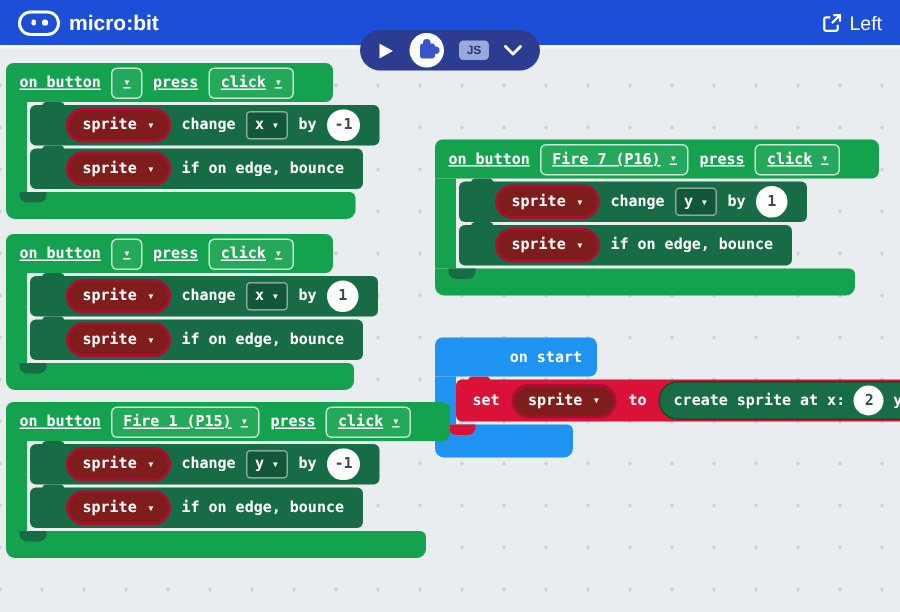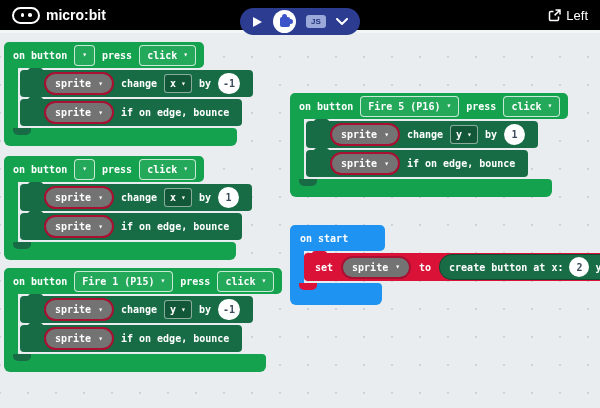--- a/index.html
+++ b/index.html
@@ -1,27 +1,27 @@
 <!DOCTYPE html>
 <html><head>
 <meta charset="utf-8">
 <style>
   html,body{margin:0;padding:0;}
   body{width:600px;height:408px;position:relative;overflow:hidden;
        font-family:"Liberation Sans","DejaVu Sans",sans-serif;background:#E9EDEF;}
 
   
-  .app-header{position:absolute;top:0;left:0;width:600px;height:30px;background:#000000;
+  .app-header{position:absolute;top:0;left:0;width:600px;height:30px;background:#1d4ed8;
               display:flex;align-items:center;z-index:5;}
   .logo{display:flex;align-items:center;gap:6px;margin-left:12px;color:#fff;
         font-weight:bold;font-size:14px;}
   .logo-face{width:24px;height:13px;border:2.5px solid #fff;border-radius:9px;
              display:flex;align-items:center;justify-content:center;gap:4px;box-sizing:content-box;}
   .logo-face i{width:3.5px;height:3.5px;background:#fff;border-radius:50%;}
-  .toolbar-pill{position:absolute;left:50%;top:8px;transform:translateX(-50%);height:27px;
+  .toolbar-pill{position:absolute;left:50%;top:20px;transform:translateX(-50%);height:27px;
                 background:#2B3C91;border-radius:15px;display:flex;align-items:center;
                 gap:10px;padding:0 12px;}
   .tb-btn{display:flex;align-items:center;justify-content:center;cursor:pointer;}
   .blocks-circle{width:23px;height:23px;border-radius:50%;background:#fff;
                  display:flex;align-items:center;justify-content:center;}
   .puzzle{width:10px;height:10px;background:#3B54C9;border-radius:2px;position:relative;}
   .puzzle::before{content:"";position:absolute;top:-3px;left:2.5px;width:5px;height:5px;
                   border-radius:50%;background:#3B54C9;}
   .puzzle::after{content:"";position:absolute;right:-3px;top:2.5px;width:5px;height:5px;
                  border-radius:50%;background:#3B54C9;}
@@ -35,49 +35,49 @@
   .workspace{position:absolute;top:30px;left:0;width:600px;height:378px;
              background:#E9EDEF;border-top:3px solid #F3F6F7;box-sizing:border-box;
              background-image:radial-gradient(#CBD3D7 1px,transparent 1.3px);
              background-size:28px 28px;background-position:14px 10px;}
 
   
   .stack{position:absolute;width:max-content;color:#fff;
          font-family:"DejaVu Sans Mono","Liberation Mono",monospace;
          font-weight:bold;font-size:10px;white-space:nowrap;}
   .hat-header{height:26px;display:inline-flex;align-items:center;gap:7px;
-              padding:0 8px 0 9px;background:#14A24E;border-radius:5px 5px 5px 0;
-              position:relative;z-index:1;}
+              padding:0 26px 0 9px;background:#14A24E;border-radius:5px 5px 5px 0;
+              position:relative;z-index:1;text-decoration:underline;}
   .c-body{display:flex;align-items:stretch;}
   .spine{width:14px;background:#14A24E;}
   .inner-col{display:flex;flex-direction:column;align-items:flex-start;gap:2px;
              padding:2px 0 2px 2px;}
   .stmt{height:27px;display:inline-flex;align-items:center;gap:7px;background:#176C45;
         border-radius:4px;padding:0 13px 0 24px;position:relative;}
   .stmt::before{content:"";position:absolute;top:-2px;left:8px;width:15px;height:5px;
                 background:#176C45;border-radius:3px 3px 0 0;}
   .bottom-arm{height:18px;background:#14A24E;border-radius:0 4px 6px 6px;
               width:calc(100% - 16px);position:relative;}
   .bottom-arm::before{content:"";position:absolute;top:0;left:9px;width:18px;height:7px;
                       background:#176C45;border-radius:0 0 5px 5px;}
 
   .dd{display:inline-flex;align-items:center;gap:6px;border:1px solid rgba(255,255,255,.75);
       background:rgba(255,255,255,.07);border-radius:4px;padding:0 7px;height:19px;cursor:pointer;}
   .dd-dark{display:inline-flex;align-items:center;gap:5px;border:1px solid rgba(255,255,255,.5);
            background:rgba(0,0,0,.18);border-radius:3px;padding:0 5px;height:17px;cursor:pointer;}
   .caret{font-size:8px;line-height:1;}
-  .pill{display:inline-flex;align-items:center;gap:7px;border-radius:999px;background:#737373;
+  .pill{display:inline-flex;align-items:center;gap:7px;border-radius:999px;background:#7f1d1d;
         border:2px solid #A90F31;padding:0 9px;height:19px;cursor:pointer;}
   .wval{background:#fff;min-width:11px;height:21px;border-radius:11px;display:inline-flex;
         align-items:center;justify-content:center;color:#3A4A5C;padding:0 5px;cursor:text;}
 
   
-  .onstart-header{width:95px;height:26px;background:#1E93F1;border-radius:5px 5px 5px 0;
+  .onstart-header{width:108px;height:26px;background:#1E93F1;border-radius:5px 5px 5px 0;
                   display:flex;align-items:center;padding:0 10px;box-sizing:border-box;
-                  position:relative;z-index:1;}
+                  position:relative;z-index:1;justify-content:flex-end;}
   .spine-blue{width:14px;background:#1E93F1;}
   .onstart-col{display:flex;flex-direction:column;align-items:flex-start;padding:2px 0;}
   .set-block{height:28px;display:inline-flex;align-items:center;gap:8px;background:#DB1238;
              border-radius:4px;padding:0 11px;position:relative;}
   .set-block::before{content:"";position:absolute;top:-2px;left:8px;width:15px;height:5px;
                      background:#DB1238;border-radius:3px 3px 0 0;}
   .create-expr{display:inline-flex;align-items:center;gap:6px;background:#186C46;
                border:1px solid rgba(0,0,0,.3);border-radius:13px;padding:0 9px;height:24px;}
   .create-expr .wval{min-width:10px;height:20px;border-radius:10px;}
   .onstart-arm{width:92px;height:22px;background:#1E93F1;border-radius:0 4px 6px 6px;
@@ -241,21 +241,21 @@
         </div>
       </div>
     </div>
     <div class="bottom-arm"></div>
   </div>
 
   <div class="stack" style="left:290px;top:60px;">
     <div class="hat-header">
       <span>on button</span>
       <span class="dd">
-        <span>Fire 5 (P16)</span>
+        <span>Fire 7 (P16)</span>
         <span class="caret">▾</span>
       </span>
       <span>press</span>
       <span class="dd">
         <span>click</span>
         <span class="caret">▾</span>
       </span>
     </div>
     <div class="c-body">
       <div class="spine"></div>
@@ -293,21 +293,21 @@
       <div class="spine-blue"></div>
       <div class="onstart-col">
         <div class="set-block">
           <span>set</span>
           <span class="pill">
             <span>sprite</span>
             <span class="caret">▾</span>
           </span>
           <span>to</span>
           <span class="create-expr">
-            <span>create button at x:</span>
+            <span>create sprite at x:</span>
             <span class="wval">2</span>
             <span>y:</span>
 
           </span>
         </div>
       </div>
     </div>
     <div class="onstart-arm"></div>
   </div>
 

